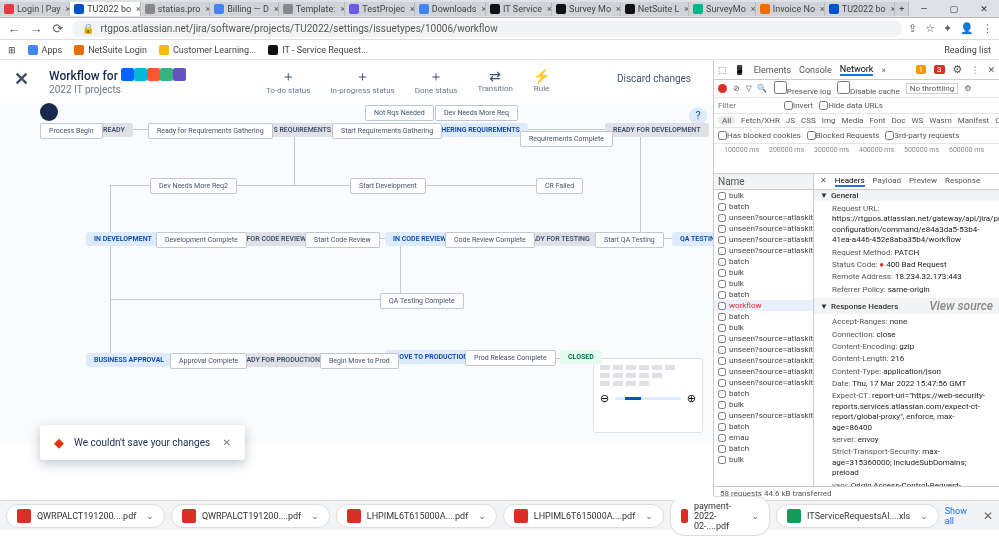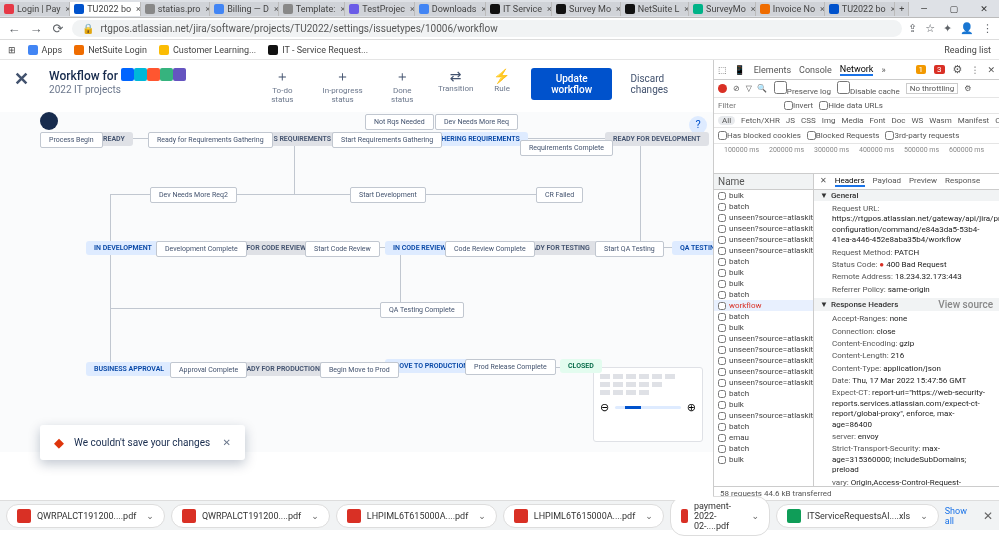--- a/index.html
+++ b/index.html
@@ -101,21 +101,21 @@
 .dt-list .item input { width: 8px; height: 8px; }
 
 .dt-detail { flex: 1; overflow-y: auto; font-size: 8px; }
 .dt-detail-tabs { display: flex; gap: 8px; padding: 2px 6px; border-bottom: 1px solid #ccc; color: #555; }
 .dt-detail-tabs .dt.active { color: #000; border-bottom: 2px solid #1a73e8; }
 .dt-section { padding: 2px 6px; }
 .dt-section-hdr { background: #f1f3f4; padding: 1px 6px; color: #333; font-weight: 500; display: flex; align-items: center; }
 .dt-section-hdr .arrow { margin-right: 3px; }
 .dt-kv { padding: 1px 0 1px 12px; color: #222; line-height: 1.3; }
 .dt-kv .k { color: #555; }
-.view-src { color: #888; margin-left: auto; font-size: 10px; }
+.view-src { color: #888; margin-left: auto; font-size: 12px; font-style: italic; }
 
 .dt-status { border-top: 1px solid #ccc; padding: 2px 6px; font-size: 8px; color: #555; }
 
 
 .dl-bar { height: 30px; background: #f1f3f4; border-top: 1px solid #ddd; display: flex; align-items: center; padding: 0 6px; gap: 6px; }
 .dl-item { background: #fff; border: 1px solid #ddd; border-radius: 14px; padding: 4px 10px; display: flex; align-items: center; gap: 6px; font-size: 9px; color: #333; }
 .dl-item .fico { width: 14px; height: 14px; border-radius: 2px; }
 .dl-item .chev { color: #666; margin-left: 4px; }
 .dl-showall { margin-left: auto; color: #1a73e8; font-size: 9px; }
 .dl-close { color: #666; margin-left: 10px; font-size: 12px; }
@@ -236,21 +236,20 @@
         <div class="jira-sub">2022 IT projects</div>
       </div>
       <div class="jira-actions" id="jira-actions">
           <div class="jira-action"><span class="ico">＋</span>To-do status</div>
           <div class="jira-action"><span class="ico">＋</span>In-progress status</div>
           <div class="jira-action"><span class="ico">＋</span>Done status</div>
           <div class="jira-action"><span class="ico">⇄</span>Transition</div>
           <div class="jira-action"><span class="ico">⚡</span>Rule</div>
         </div>
       <div class="jira-btns">
-        <button class="btn-primary">Update workflow</button>
         <span class="btn-link">Discard changes</span>
       </div>
     </div>
 
     <div class="wf-canvas" id="canvas">
       <div class="wf-circle" style="position:absolute;left:40px;top:0px;"></div>
       <span class="wf-help">?</span>
 
       <div class="wf-line" style="left:50px;top:26px;width:640px;height:1px;"></div>
       <div class="wf-line" style="left:640px;top:26px;width:1px;height:110px;"></div>

